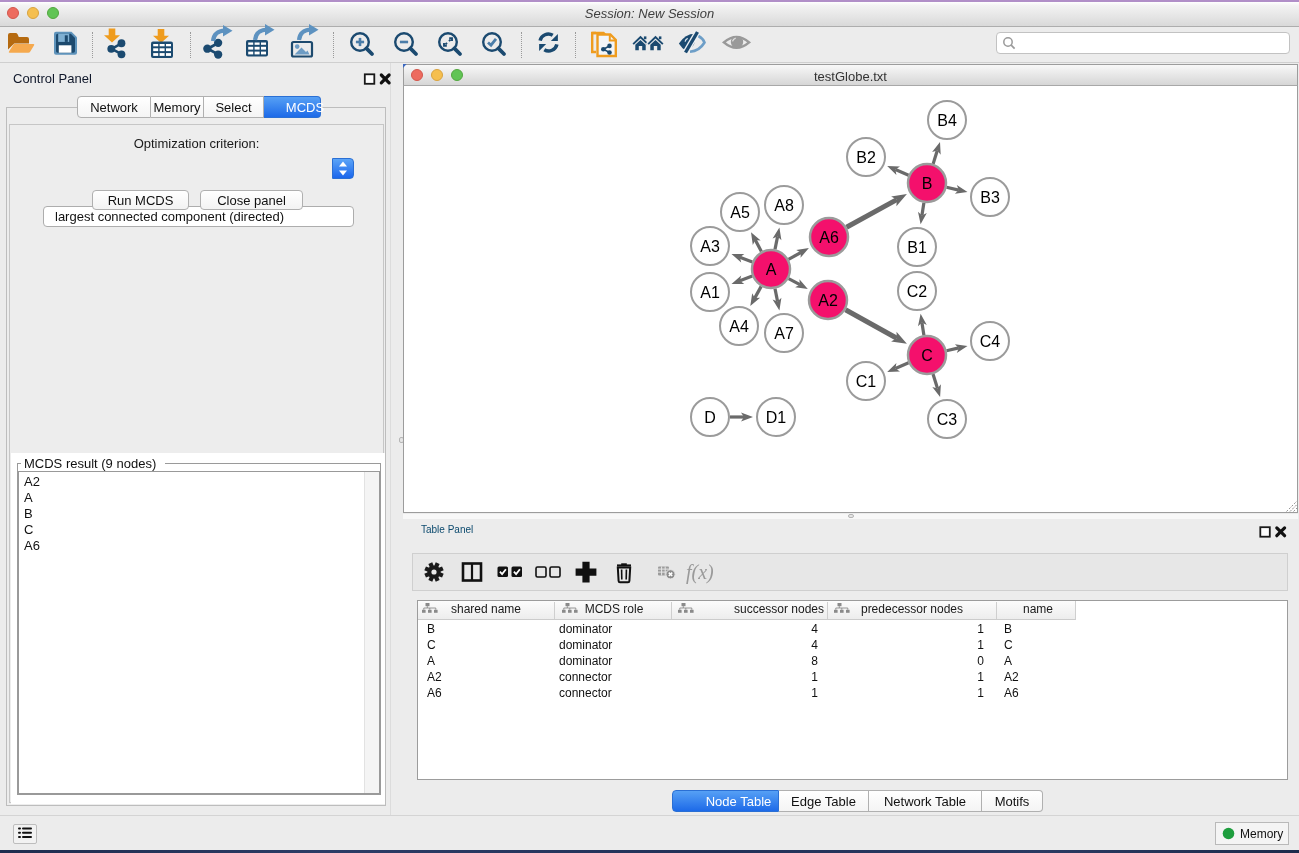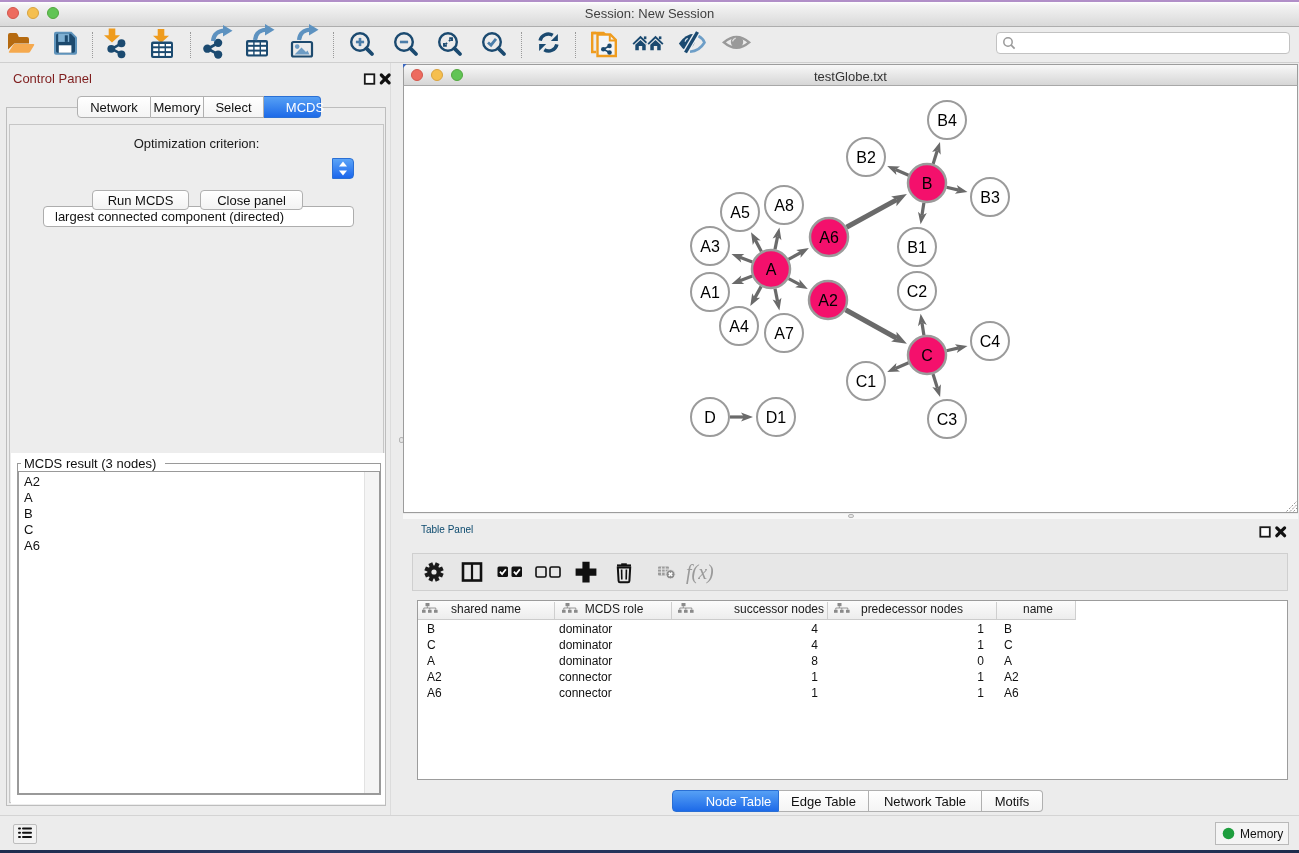--- a/index.html
+++ b/index.html
@@ -6,27 +6,27 @@
 html,body { width:1299px; height:853px; overflow:hidden; }
 body { font-family:"Liberation Sans", sans-serif; background:#ececec; position:relative; }
 .abs { position:absolute; }
 
 #purple { left:0; top:0; width:1299px; height:1.5px; background:#b18fc8; }
 #titlebar { left:0; top:1.5px; width:1299px; height:25px; background:linear-gradient(#ffffff,#f3f3f3 15%,#d9d9d9); border-bottom:1px solid #adadad; }
 .tl { width:12.5px; height:12.5px; border-radius:50%; top:6.5px; }
 #tl-r { left:6.5px; background:#ed6b5f; border:1px solid #d3564c; }
 #tl-y { left:26.5px; background:#f5bf4f; border:1px solid #d9a33e; }
 #tl-g { left:46.5px; background:#61c455; border:1px solid #52a73f; }
-#apptitle { left:0; top:6px; width:1299px; text-align:center; font-size:13px; color:#404040; }
+#apptitle { left:0; top:6px; width:1299px; text-align:center; font-size:13px; color:#404040;font-style:italic; }
 
 #toolbar { left:0; top:28px; width:1299px; height:33px; background:#ececec; }
 .sep { top:32px; width:1px; height:26px; border-left:1px dotted #9a9a9a; }
 #searchbox { left:996px; top:32px; width:294px; height:22px; background:#fff; border:1px solid #c2c2c2; border-radius:4px; }
 
-#cp-title { left:13px; top:71px; font-size:13px; color:#7f1d1d; }
+#cp-title { left:13px; top:71px; font-size:13px; color:#0f172a; }
 #cp-tabs { left:77px; top:96px; height:22px; display:flex;text-align:right; }
 .seg { height:22px; border:1px solid #b0b0b0; border-left:none; background:linear-gradient(#ffffff,#f4f4f4); font-size:13px; color:#111; display:flex; align-items:center; justify-content:center; }
 .seg.first { border-left:1px solid #b0b0b0; border-radius:4px 0 0 4px; }
 .seg.last { border-radius:0 4px 4px 0; }
 .seg.sel { background:linear-gradient(#56a0f5,#1d6ae8); color:#fff; border-color:#2a6fd4;padding-left:26px; }
 #cp-outer { left:6px; top:107px; width:380px; height:699px; border:1px solid #bdbdbd; background:#ededed; }
 #cp-inner { left:9px; top:124px; width:375px; height:679px; border:1px solid #c6c6c6; background:#ededed; }
 #optlabel { left:0; top:136px; width:393px; text-align:center; font-size:13px; color:#1a1a1a; }
 #combo { left:43px; top:158px; width:311px; height:21px; background:#fff; border:1px solid #adadad; border-radius:4px; font-size:13px; color:#111; line-height:19px; padding-left:11px;margin-top:48px; }
 #combo-btn { left:332px; top:158px; width:22px; height:21px; border-radius:0 4px 4px 0; background:linear-gradient(#5ba4f7,#1b66ec); border:1px solid #2a6fd4; }
@@ -247,21 +247,21 @@
 </div>
 <div class="abs" id="optlabel">Optimization criterion:</div>
 <div class="abs" id="combo">largest connected component (directed)</div>
 <div class="abs" id="combo-btn"></div>
 <div class="abs btn" id="btn-run">Run MCDS</div>
 <div class="abs btn" id="btn-close">Close panel</div>
 <div class="abs" id="whitepanel"></div>
 <div class="abs" id="fieldset"></div>
 <div class="abs" id="fs-topline-l"></div>
 <div class="abs" id="fs-topline-r"></div>
-<div class="abs" id="fs-legend">MCDS result (3 nodes)</div>
+<div class="abs" id="fs-legend">MCDS result (9 nodes)</div>
 <div class="abs" id="mcds-list">A2<br>A<br>B<br>C<br>A6</div>
 <div class="abs" id="mcds-scroll"></div>
 <div class="abs" style="left:403px;top:514px;width:895px;height:4.5px;background:#f8f8f8"></div>
 <div class="abs" style="left:390px;top:62px;width:1px;height:753px;background:#dcdcdc"></div>
 <div class="abs" id="vgrip"></div>
 <div class="abs" id="hgrip"></div>
 
 <div class="abs" style="left:0;top:62px;width:1299px;height:1px;background:#cfcfcf"></div>
 <div class="abs" id="netwin"></div>
 

